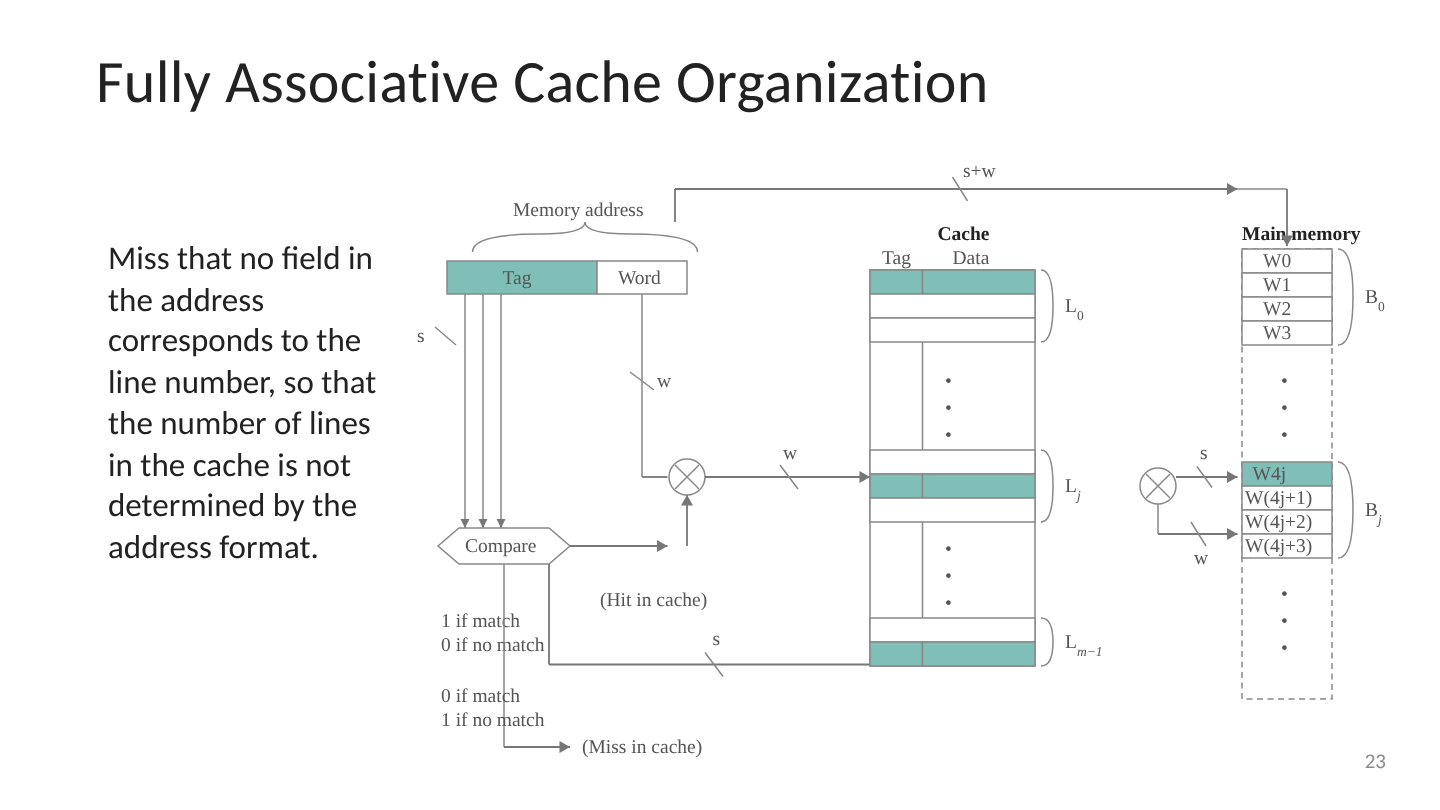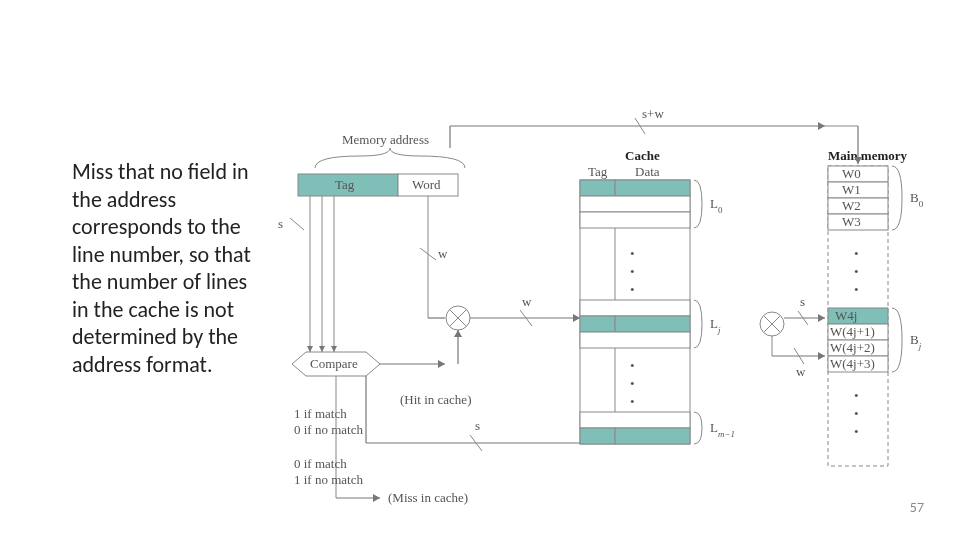--- a/index.html
+++ b/index.html
@@ -56,22 +56,23 @@
   svg text.bold { font-weight: bold; fill: #222; }
   .tealfill { fill: #7fbfb8; }
   .thinstroke { stroke: #888; stroke-width: 1; fill: none; }
   .arrow { stroke: #777; stroke-width: 1.2; fill: none; }
   .cachebox { fill: #fff; stroke: #888; stroke-width: 1; }
 </style>
 </head>
 <body>
 <div class="slide">
 
+<div class="title">Fully Associative Cache Organization</div>
 <div class="body-text">Miss that no field in the address corresponds to the line number, so that the number of lines in the cache is not determined by the address format.</div>
-<div class="page-num">57</div>
+<div class="page-num">23</div>
 
 <div class="diagram">
 <svg viewBox="0 0 680 410" width="680" height="410">
 
   <line x1="180" y1="18" x2="555" y2="18" class="arrow"></line>
   <polygon points="555,18 548,14 548,22" fill="#777"></polygon>
 
   <line x1="365" y1="10" x2="375" y2="26" class="thinstroke"></line>
   <text x="372" y="10">s+w</text>
 

